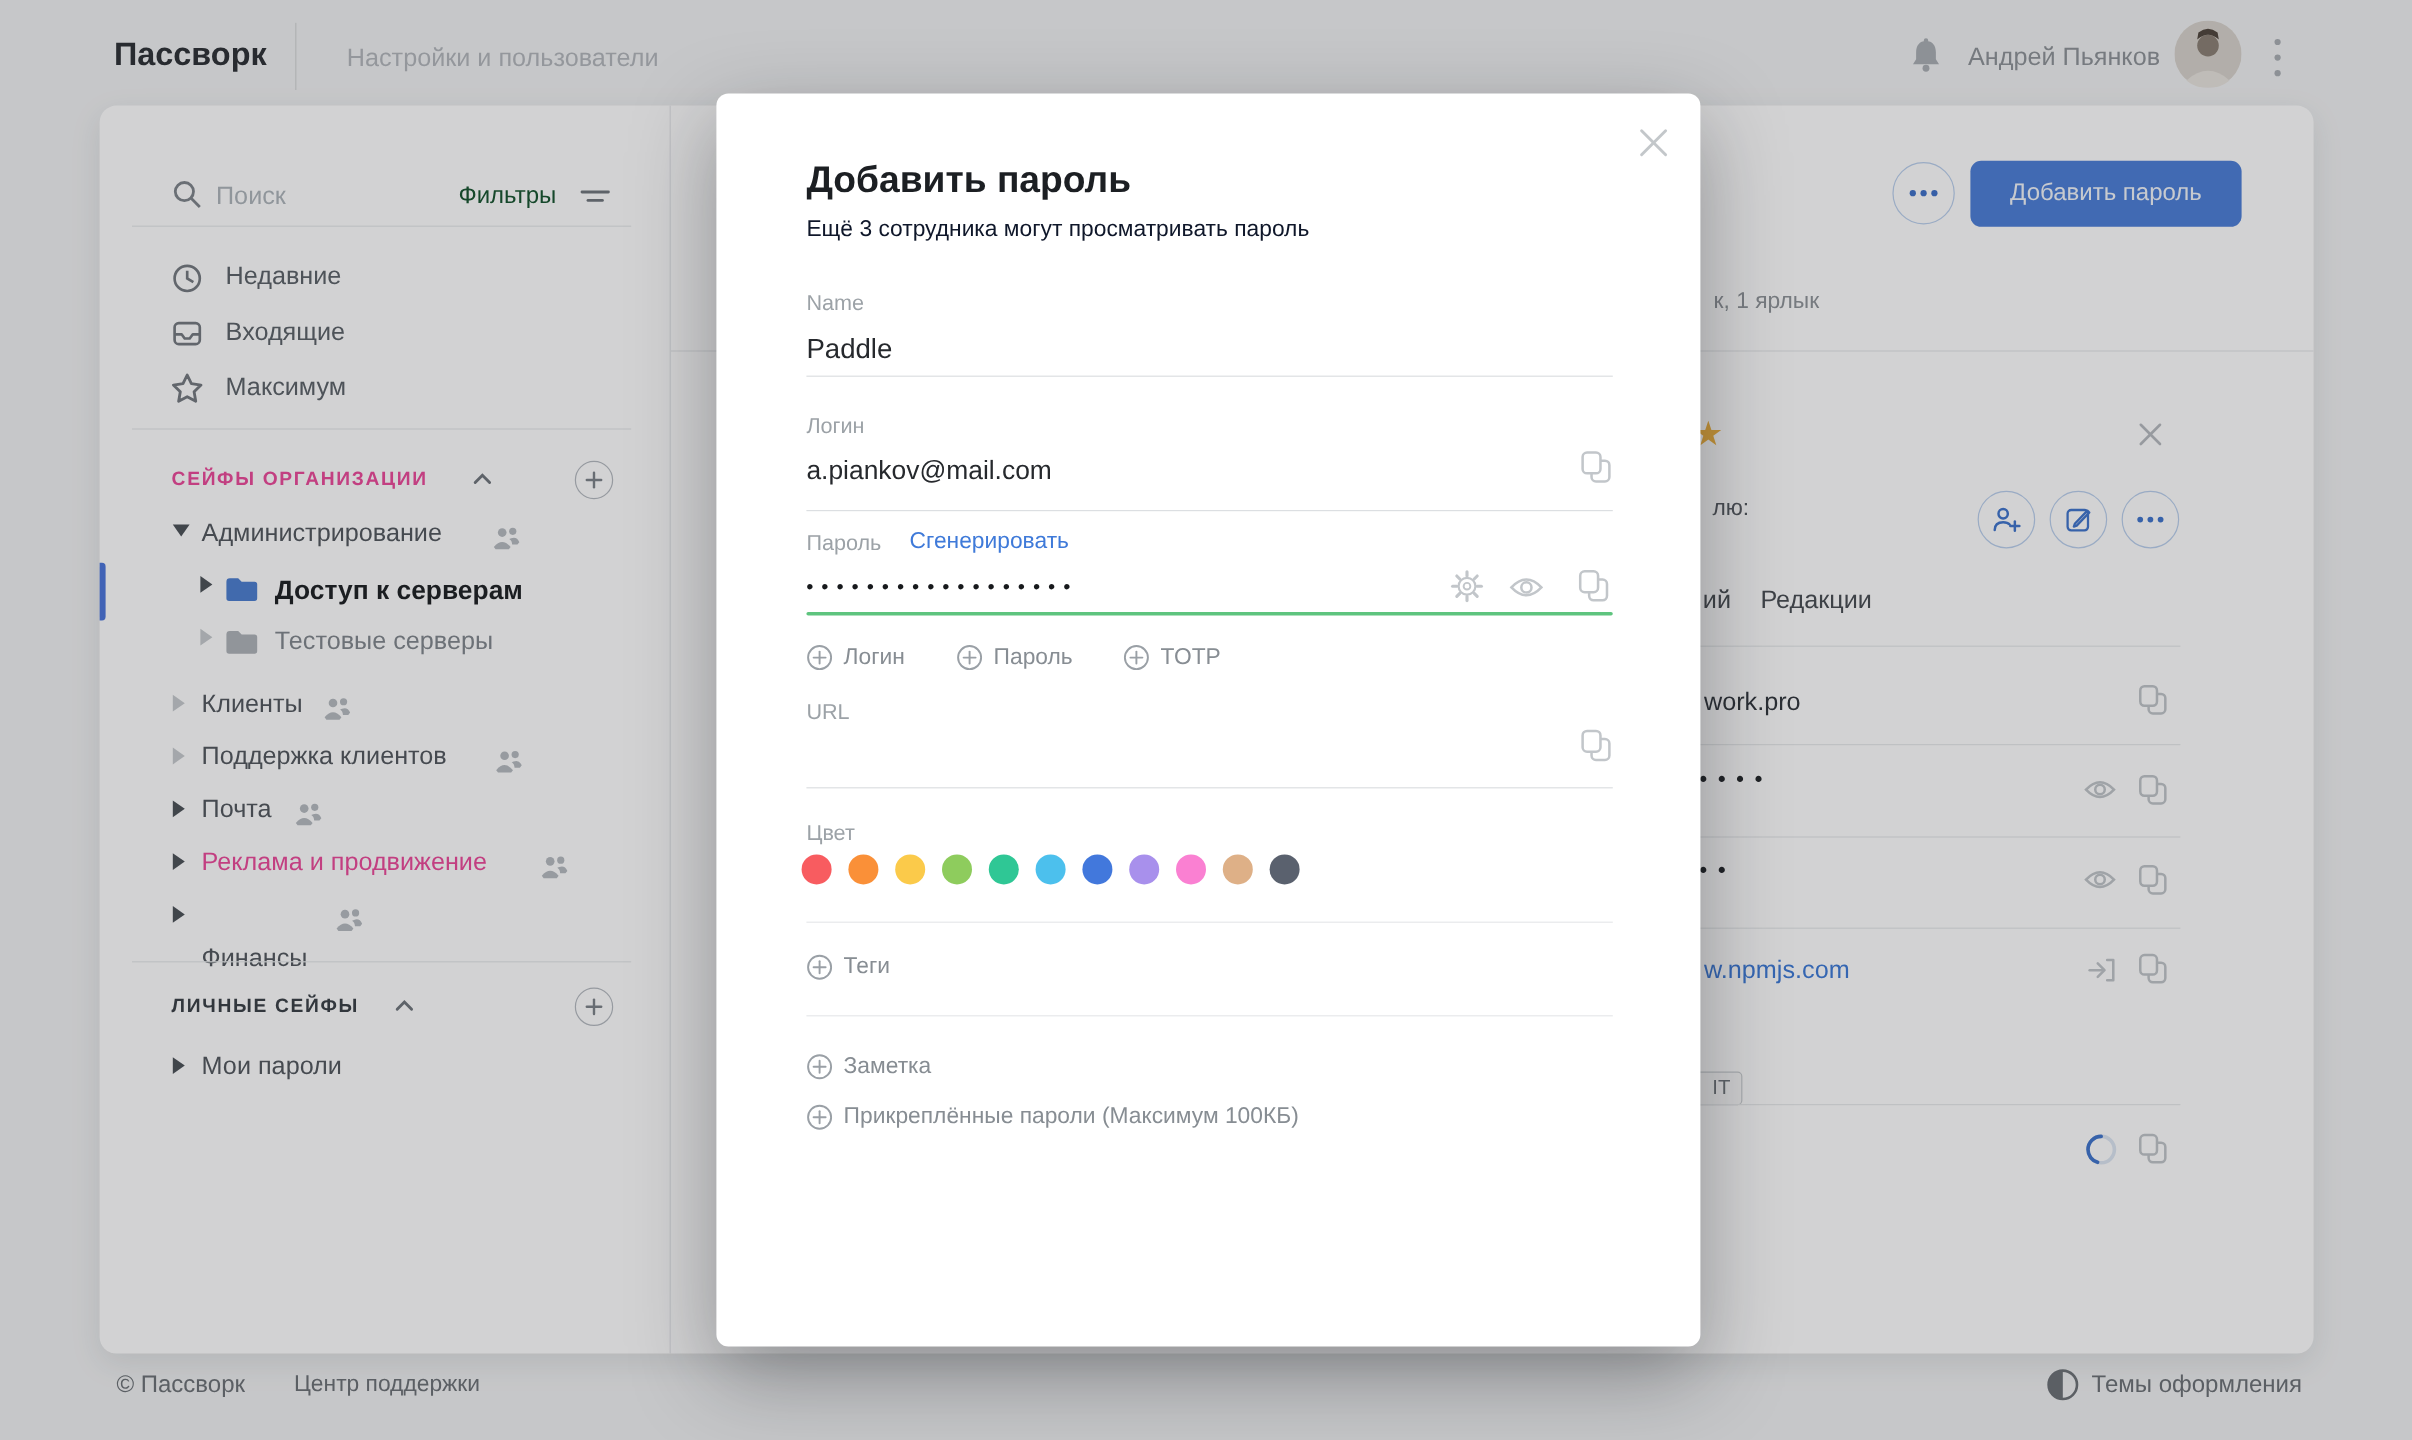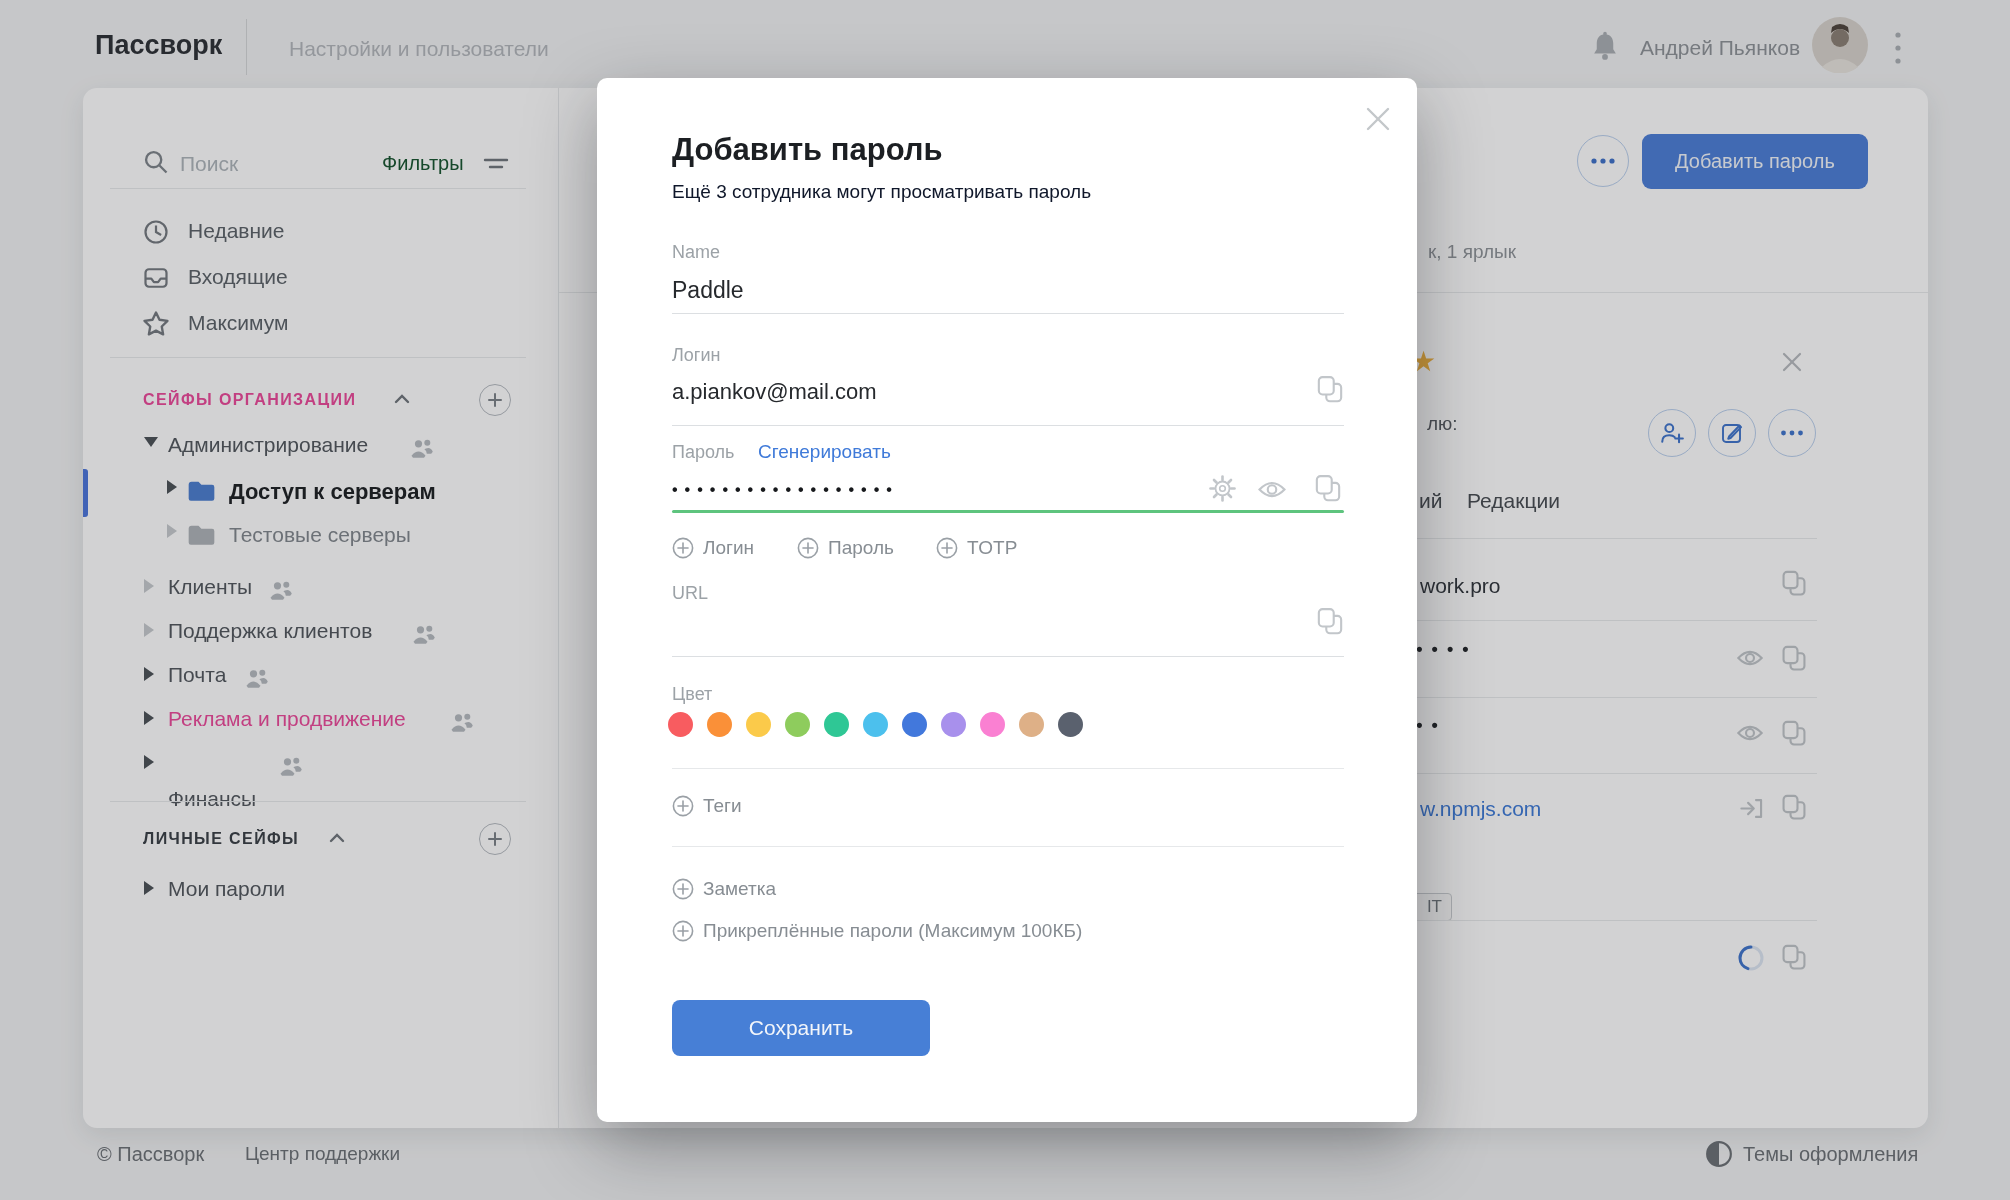--- a/index.html
+++ b/index.html
@@ -504,16 +504,15 @@
     </div>
     <div class="abs adder" style="left:75px;top:842px;">
       <svg width="22" height="22" viewBox="0 0 22 22" fill="none" stroke="#9aa0a6" stroke-width="1.6" stroke-linecap="round">
         <circle cx="11" cy="11" r="9.6"></circle>
           <line x1="11" y1="6" x2="11" y2="16"></line>
           <line x1="6" y1="11" x2="16" y2="11"></line>
         </svg>
       <span>Прикреплённые пароли (Максимум 100КБ)</span>
     </div>
 
-    <div class="abs blue-btn" style="left:75px;top:922px;width:258px;height:56px;font-size:21px;border-radius:8px;background:#477fd6;">Сохранить</div>
   </div>
 
 </div>
 
 </body></html>

